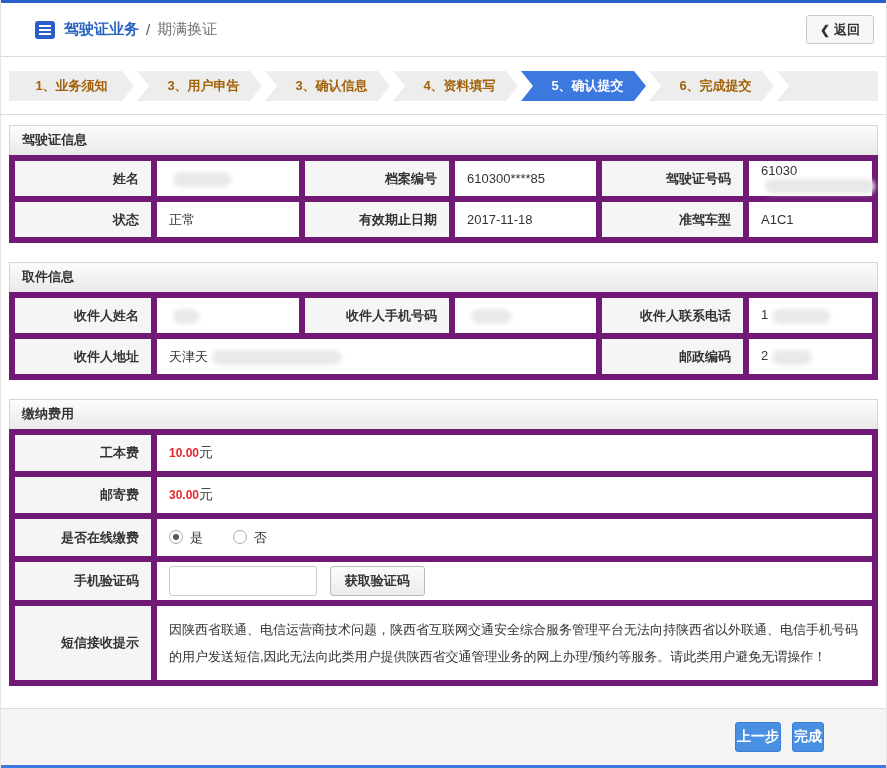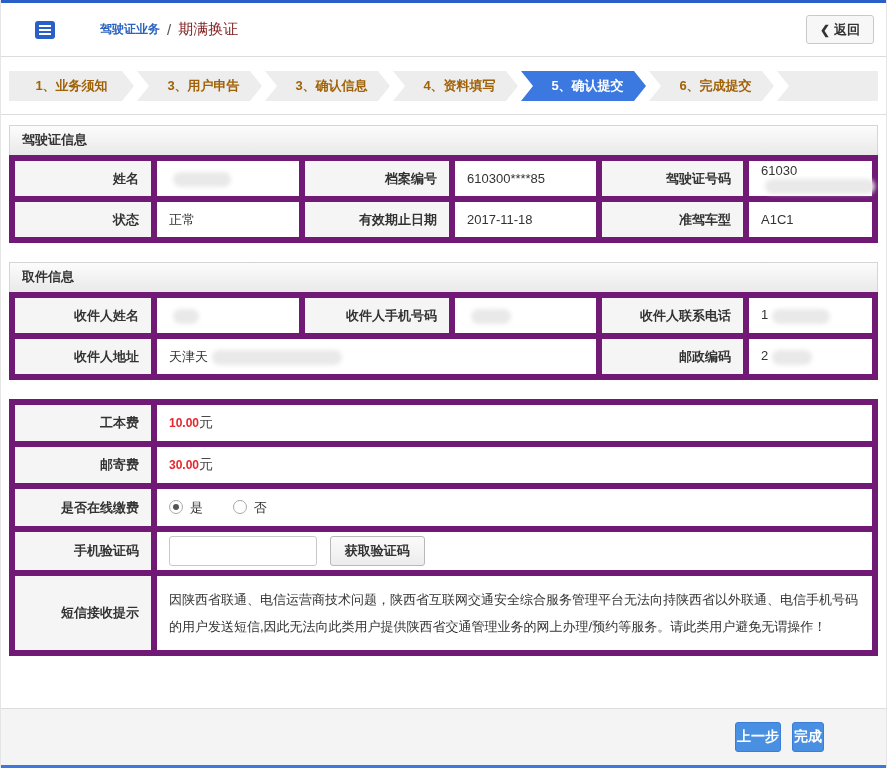--- a/index.html
+++ b/index.html
@@ -8,23 +8,23 @@
   body { display:flex; flex-direction:column; border-left:1px solid #e5e5e5; border-right:1px solid #e5e5e5; }
 
   
   .topbar { height:3px; background:#2a5ec9; flex:none; }
   .bottombar { height:3px; background:#3b78e0; flex:none; }
 
   
   .header { height:54px; display:flex; align-items:center; padding:0 12px 0 34px;
     border-bottom:1px solid #dcdcdc; background:#fff; flex:none; }
   .hdr-icon { display:inline-flex; margin-right:9px; }
-  .hdr-title { font-size:12px; font-weight:bold; color:#2a63c0;margin-left:36px; }
+  .hdr-title { font-size:15px; font-weight:bold; color:#2a63c0; }
   .hdr-sep { font-size:15px; color:#555; margin:0 7px; }
-  .hdr-sub { font-size:15px; color:#7f1d1d; }
+  .hdr-sub { font-size:15px; color:#737373; }
   .back-btn { margin-left:auto; height:29px; padding:0 13px; background:#f7f7f7;
     border:1px solid #c9c9c9; border-radius:3px; font-size:13px; font-weight:bold;
     color:#333; display:inline-flex; align-items:center; cursor:pointer; }
   .back-btn .chev { font-size:12px; margin-right:4px; font-weight:bold; }
 
   
   .steps { display:flex; gap:3px; height:30px; margin:14px 8px 0 8px; flex:none; }
   .step { background:#ededed; color:#a16207; font-weight:bold; font-size:13px;
     width:125px; flex:none; display:flex; align-items:center; justify-content:center;
     padding-left:8px; cursor:default;
@@ -167,20 +167,21 @@
       <td class="lbl">收件人地址</td>
       <td class="val" colspan="3"><span>天津天</span><span class="redact rw-xl"></span></td>
       <td class="lbl">邮政编码</td>
       <td class="val"><span>2</span><span class="redact rw-s"></span></td>
     </tr>
   </tbody>
     </table>
 </div>
 
 <div class="section">
+  <div class="sec-hd">缴纳费用</div>
   <table>
     <colgroup>
         <col style="width:142px">
         <col>
       </colgroup>
     <tbody>
         <tr>
       <td class="lbl" style="height:42px">工本费</td>
       <td class="val"><span class="fee-num">10.00</span><span class="fee-unit">元</span></td>
     </tr>

